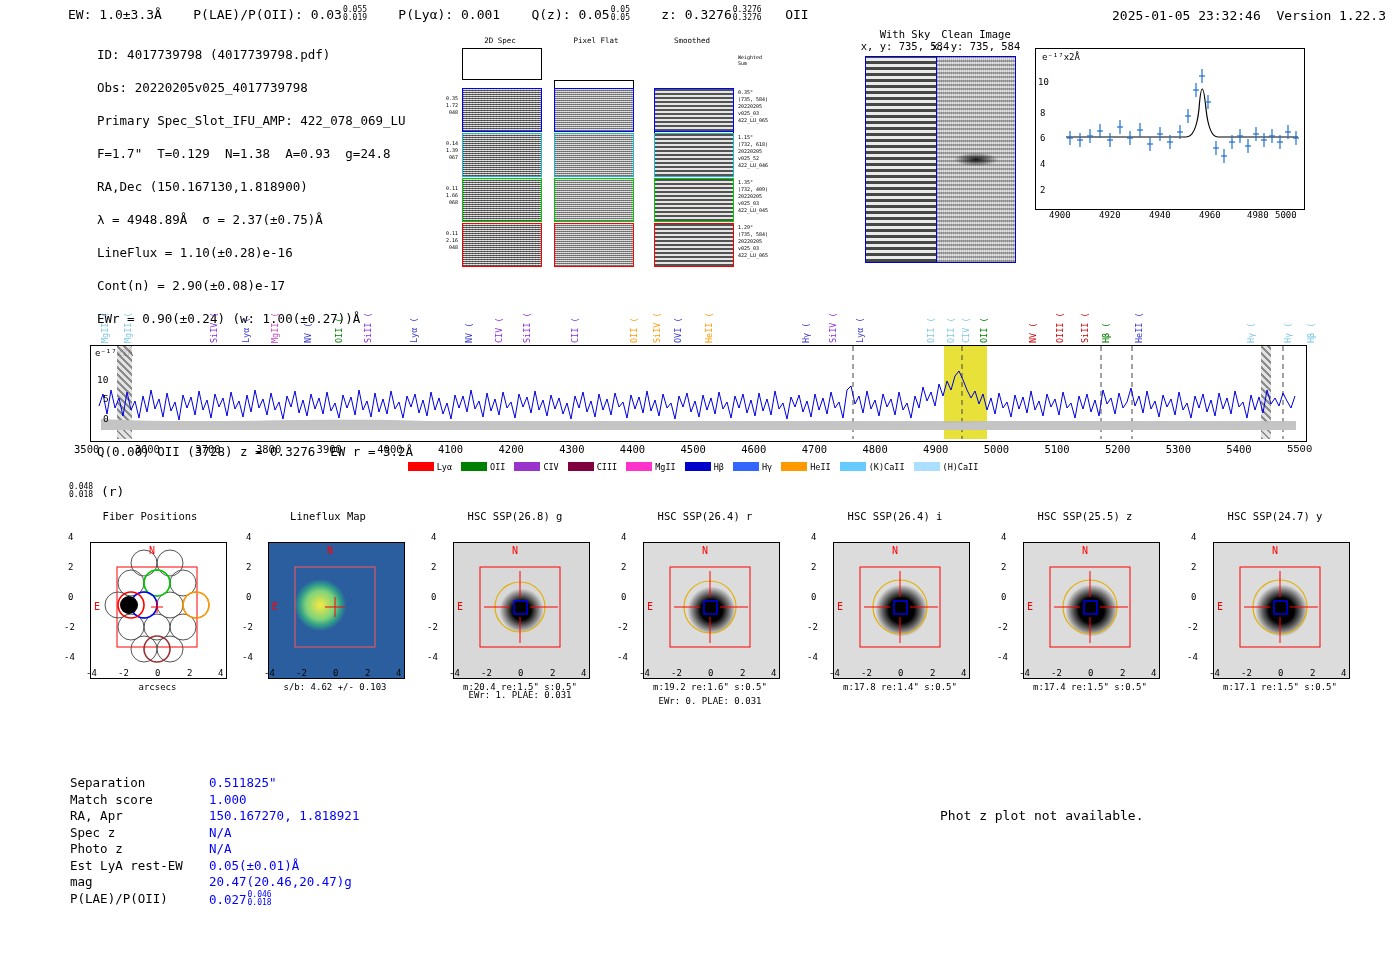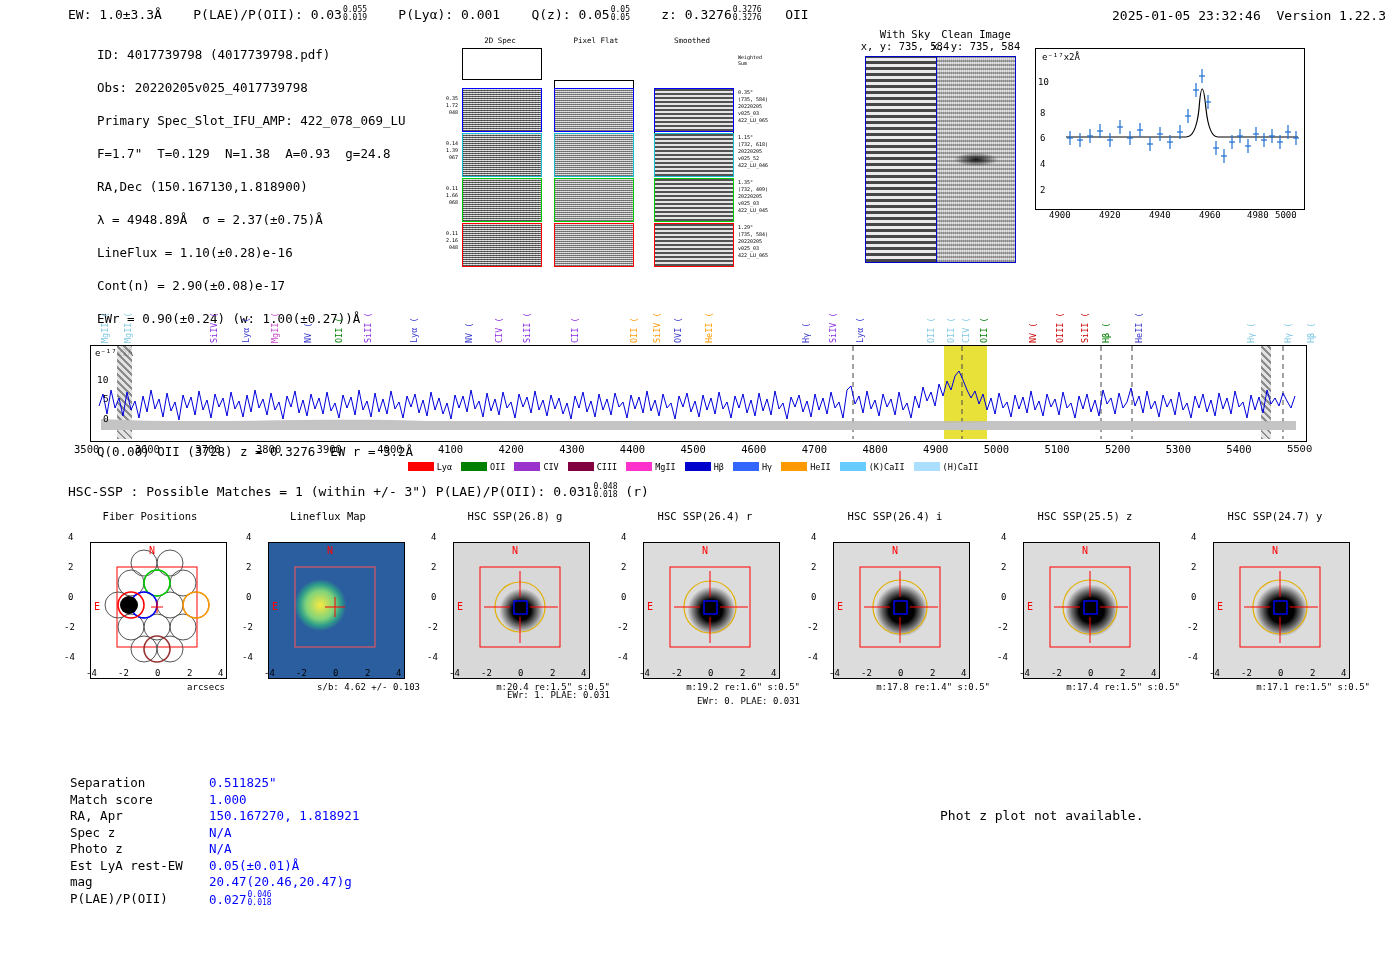--- a/index.html
+++ b/index.html
@@ -51,21 +51,21 @@
     font-size:8.5px;white-space:nowrap;
     transform-origin:0 0;transform:rotate(-90deg);
   }
   .legend-box{width:26px;height:9px;display:inline-block;vertical-align:middle;}
   .legend-txt{font-size:8.5px;margin-left:3px;margin-right:9px;vertical-align:middle;}
 
   
   .cut-title{font-size:10.5px;text-align:center;}
   .cut-frame{border:1px solid #000;background:#fff;position:relative;}
   .tickn{font-size:9px;}
-  .capt{font-size:9px;text-align:right;white-space:nowrap;}
+  .capt{font-size:9px;text-align:center;white-space:nowrap;}
 
   
   #btable{left:70px;top:775px;font-size:12.5px;line-height:16.5px;}
   #btable td{padding:0;vertical-align:top;font-size:12.5px;}
   #btable td.k{padding-right:26px;white-space:pre;}
   #photoz{left:940px;top:808px;font-size:13px;}
 </style>
 </head>
 <body>
 
@@ -351,21 +351,21 @@
     <div class="abs mono" style="left: 954.4px; top: 0px; font-size: 10.5px;">5100</div>
     <div class="abs mono" style="left: 1015.05px; top: 0px; font-size: 10.5px;">5200</div>
     <div class="abs mono" style="left: 1075.7px; top: 0px; font-size: 10.5px;">5300</div>
     <div class="abs mono" style="left: 1136.35px; top: 0px; font-size: 10.5px;">5400</div>
     <div class="abs mono" style="left: 1197px; top: 0px; font-size: 10.5px; font-family: Liberation Mono, monospace;">5500</div>
   </div>
 
 <div class="abs" id="spec-legend" style="left:90px;top:456px;width:1215px;height:16px;text-align:center;"><span><span class="legend-box" style="background: rgb(255, 0, 0);"></span><span class="legend-txt mono">Lyα</span></span><span><span class="legend-box" style="background: rgb(0, 128, 0);"></span><span class="legend-txt mono">OII</span></span><span><span class="legend-box" style="background: rgb(153, 51, 204);"></span><span class="legend-txt mono">CIV</span></span><span><span class="legend-box" style="background: rgb(128, 0, 64);"></span><span class="legend-txt mono">CIII</span></span><span><span class="legend-box" style="background: rgb(255, 51, 204);"></span><span class="legend-txt mono">MgII</span></span><span><span class="legend-box" style="background: rgb(0, 0, 204);"></span><span class="legend-txt mono">Hβ</span></span><span><span class="legend-box" style="background: rgb(51, 102, 255);"></span><span class="legend-txt mono">Hγ</span></span><span><span class="legend-box" style="background: rgb(255, 153, 0);"></span><span class="legend-txt mono">HeII</span></span><span><span class="legend-box" style="background: rgb(102, 204, 255);"></span><span class="legend-txt mono">(K)CaII</span></span><span><span class="legend-box" style="background: rgb(170, 223, 255);"></span><span class="legend-txt mono">(H)CaII</span></span></div>
 
 <div class="abs mono" style="left:68px;top:483px;font-size:13px;white-space:nowrap;">
-  <span>HSC-SSP : Possible Matches = 1 (within +/- 3")  P(LAE)/P(OII): 0.031</span><span class="frac"><span>0.048</span><span>0.018</span></span><span>&nbsp;</span><span>(r)</span>
+  <span class="frac"><span>0.048</span><span>0.018</span></span><span>&nbsp;</span><span>(r)</span>
 </div>
 
 <div class="abs" id="cutout-row" style="left:30px;top:510px;width:1350px;height:225px;">
 
   <div class="abs" style="left:30px;top:0;width:180px;">
     <div class="cut-title">Fiber Positions</div>
     <div class="abs cut-frame" style="left:30px;top:20px;width:135px;height:135px;">
       <svg width="133" height="133" viewBox="0 0 133 133">
         <rect x="26" y="24" width="80" height="80" fill="none" stroke="#ff0000" stroke-width="1"></rect>
         <g fill="none" stroke="#555" stroke-width="1">

